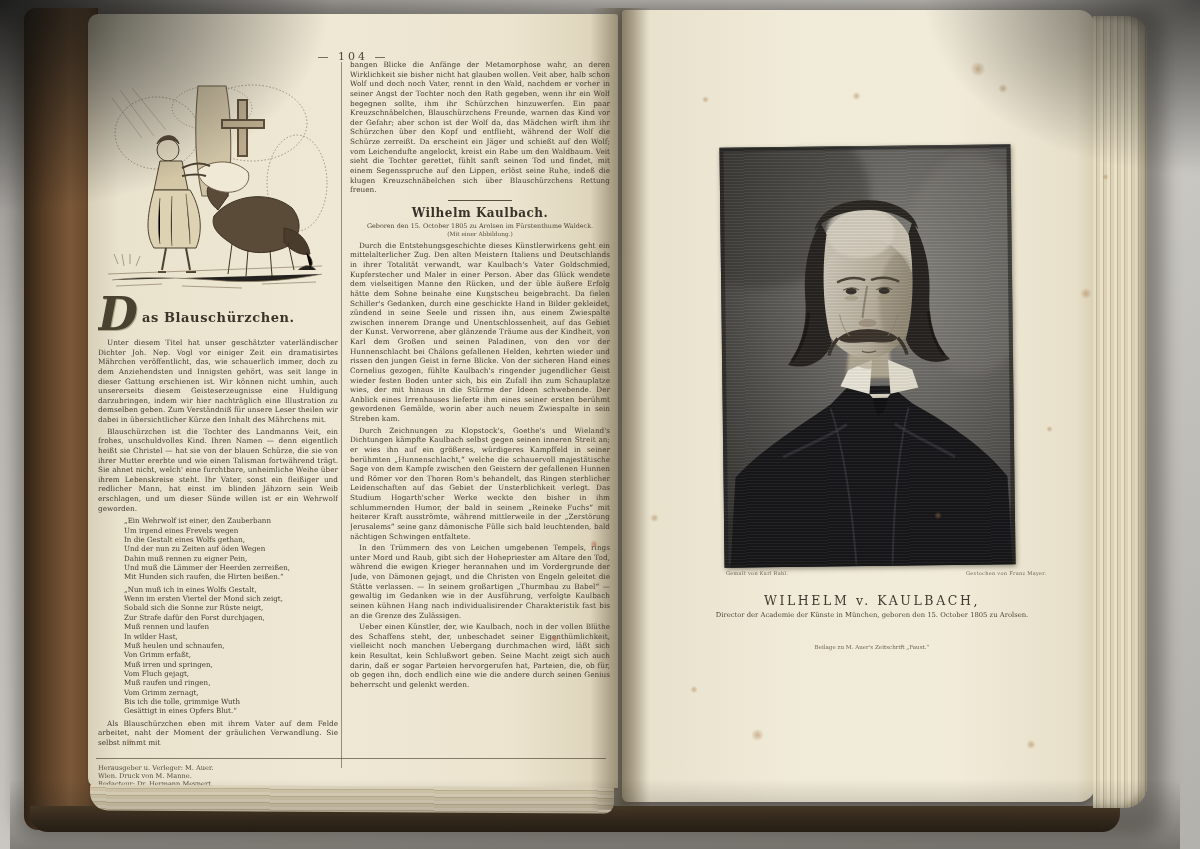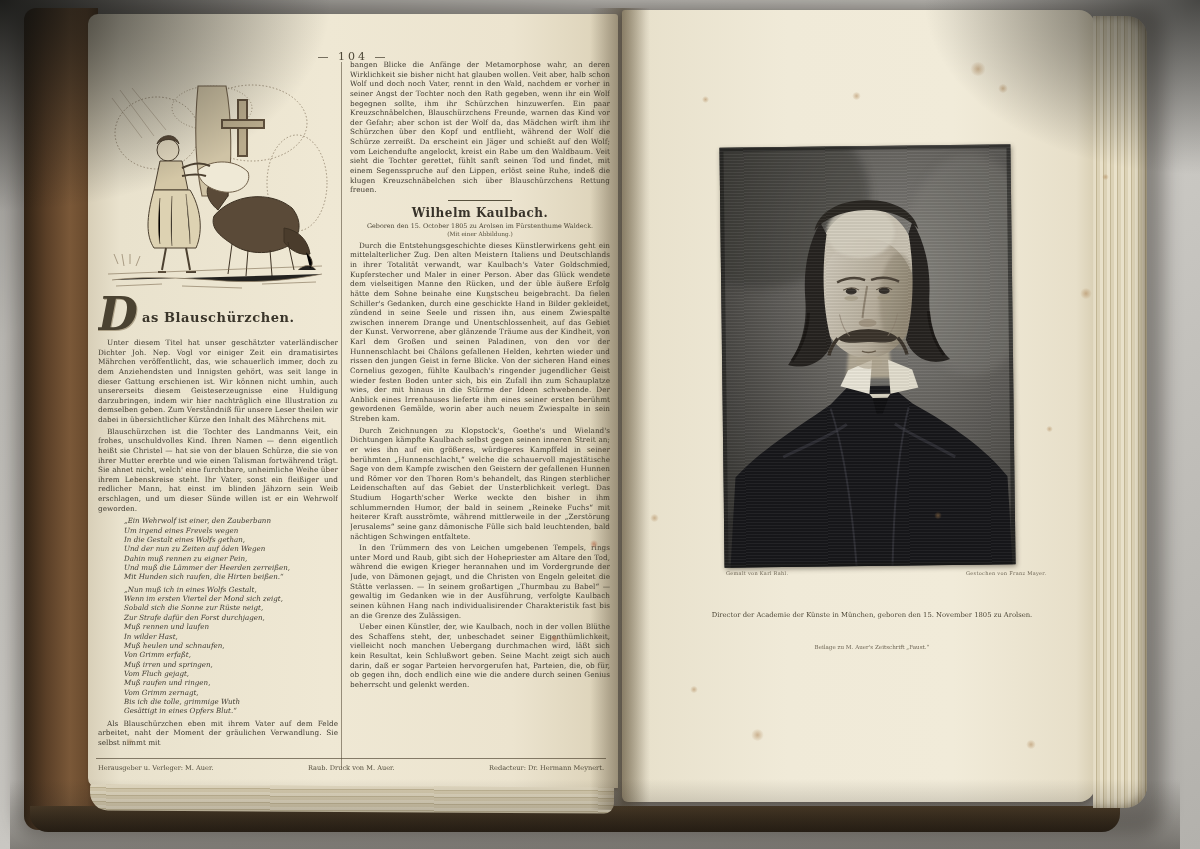--- a/index.html
+++ b/index.html
@@ -35,33 +35,33 @@
   .gutter{position:absolute;left:590px;top:8px;width:60px;height:802px;
     background:linear-gradient(90deg,rgba(70,58,38,0),rgba(70,58,38,.42) 45%,rgba(70,58,38,.5) 55%,rgba(70,58,38,0));}
   
   .pageno{position:absolute;left:0;right:0;top:36px;text-align:center;font-size:11px;
     letter-spacing:3px;color:#4c4636;}
   .col1{position:absolute;left:10px;top:52px;width:240px;height:702px;overflow:hidden;}
   .colrule{position:absolute;left:253px;top:48px;width:1px;height:706px;background:rgba(75,64,46,.55);}
   .col2{position:absolute;left:262px;top:46px;width:260px;height:706px;overflow:hidden;}
   .bt{font-size:7.3px;line-height:1.32;text-align:justify;margin:0 0 2px;}
   .bt.indent{text-indent:9px;}
-  .poem{font-size:7.1px;line-height:1.32;margin:3px 0 3px 26px;white-space:pre-line;font-style:italic;}
+  .poem{font-size:7.1px;line-height:1.32;margin:3px 0 3px 26px;white-space:pre-line;}
   .bs-title{margin:6px 0 2px;min-height:40px;}
   .dropcap{float:left;font-size:46px;line-height:36px;font-weight:bold;font-style:italic;
     color:#4a4231;margin:0 4px 0 0;text-shadow:1px 1px 0 rgba(120,104,74,.5);}
   .bs-title-text{font-size:13px;font-weight:bold;letter-spacing:.6px;color:#3a352a;
     display:inline-block;padding-top:14px;text-align:center;}
   .k-rule{width:64px;height:1px;background:#56503d;margin:5px auto 5px;}
   .k-head{text-align:center;font-size:12px;font-weight:bold;letter-spacing:.5px;color:#38332a;margin:0 0 2px;}
   .k-sub1{text-align:center;font-size:6.4px;color:#4c4636;margin:0;}
   .k-sub2{text-align:center;font-size:5.8px;color:#56503d;margin:1px 0 4px;}
   .footrule{position:absolute;left:8px;right:12px;top:744px;height:1px;background:rgba(75,64,46,.65);}
   .footer{position:absolute;left:10px;right:14px;top:750px;display:flex;justify-content:space-between;
-    font-size:6.6px;color:#514b3a;}
+    font-size:6.6px;color:#514b3a;flex-direction:column;}
   .illus-wrap{margin:12px 0 0 4px;width:226px;height:212px;}
   
   .plate{position:absolute;left:100px;top:136px;width:291px;height:420px;transform:rotate(-.7deg);
     box-shadow:1px 2px 5px rgba(40,34,22,.45);background:#3c3b39;}
   .plate-texture{position:absolute;left:100px;top:136px;width:291px;height:420px;transform:rotate(-.7deg);
     background:repeating-linear-gradient(180deg,rgba(255,255,255,.05) 0 1px,rgba(0,0,0,.05) 1px 3px);
     pointer-events:none;}
   .credit{position:absolute;top:560px;font-size:5px;color:#6d6554;letter-spacing:.3px;}
   .credit-l{left:104px;}
   .credit-r{left:344px;}
@@ -195,21 +195,21 @@
       <p class="k-sub2">(Mit einer Abbildung.)</p>
       <p class="bt indent">Durch die Entstehungsgeschichte dieses Künstlerwirkens geht ein mittelalterlicher Zug. Den alten Meistern Italiens und Deutschlands in ihrer Totalität verwandt, war Kaulbach's Vater Goldschmied, Kupferstecher und Maler in einer Person. Aber das Glück wendete dem vielseitigen Manne den Rücken, und der üble äußere Erfolg hätte dem Sohne beinahe eine Kunstscheu beigebracht. Da fielen Schiller's Gedanken, durch eine geschickte Hand in Bilder gekleidet, zündend in seine Seele und rissen ihn, aus einem Zwiespalte zwischen innerem Drange und Unentschlossenheit, auf das Gebiet der Kunst. Verworrene, aber glänzende Träume aus der Kindheit, von Karl dem Großen und seinen Paladinen, von den vor der Hunnenschlacht bei Chálons gefallenen Helden, kehrten wieder und rissen den jungen Geist in ferne Blicke. Von der sicheren Hand eines Cornelius gezogen, fühlte Kaulbach's ringender jugendlicher Geist wieder festen Boden unter sich, bis ein Zufall ihn zum Schauplatze wies, der mit hinaus in die Stürme der Ideen schwebende. Der Anblick eines Irrenhauses lieferte ihm eines seiner ersten berühmt gewordenen Gemälde, worin aber auch neuem Zwiespalte in sein Streben kam.</p>
       <p class="bt indent">Durch Zeichnungen zu Klopstock's, Goethe's und Wieland's Dichtungen kämpfte Kaulbach selbst gegen seinen inneren Streit an; er wies ihn auf ein größeres, würdigeres Kampffeld in seiner berühmten „Hunnenschlacht,“ welche die schauervoll majestätische Sage von dem Kampfe zwischen den Geistern der gefallenen Hunnen und Römer vor den Thoren Rom's behandelt, das Ringen sterblicher Leidenschaften auf das Gebiet der Unsterblichkeit verlegt. Das Studium Hogarth'scher Werke weckte den bisher in ihm schlummernden Humor, der bald in seinem „Reineke Fuchs“ mit heiterer Kraft ausströmte, während mittlerweile in der „Zerstörung Jerusalems“ seine ganz dämonische Fülle sich bald leuchtenden, bald nächtigen Schwingen entfaltete.</p>
       <p class="bt indent">In den Trümmern des von Leichen umgebenen Tempels, rings unter Mord und Raub, gibt sich der Hohepriester am Altare den Tod, während die ewigen Krieger herannahen und im Vordergrunde der Jude, von Dämonen gejagt, und die Christen von Engeln geleitet die Stätte verlassen. — In seinem großartigen „Thurmbau zu Babel“ — gewaltig im Gedanken wie in der Ausführung, verfolgte Kaulbach seinen kühnen Hang nach individualisirender Charakteristik fast bis an die Grenze des Zulässigen.</p>
       <p class="bt indent">Ueber einen Künstler, der, wie Kaulbach, noch in der vollen Blüthe des Schaffens steht, der, unbeschadet seiner Eigenthümlichkeit, vielleicht noch manchen Uebergang durchmachen wird, läßt sich kein Resultat, kein Schlußwort geben. Seine Macht zeigt sich auch darin, daß er sogar Parteien hervorgerufen hat, Parteien, die, ob für, ob gegen ihn, doch endlich eine wie die andere durch seinen Genius beherrscht und gelenkt werden.</p>
     </div>
 
     <div class="footrule"></div>
     <div class="footer">
       <span>Herausgeber u. Verleger: M. Auer.</span>
-      <span>Raub. Druck von M. Auer.</span>
+      <span>Wien. Druck von M. Manne.</span>
       <span>Redacteur: Dr. Hermann Meynert.</span>
     </div>
   </div>
   <div class="deckle-left"></div>
 
   <div class="page-right">
 
     <div class="plate">
       <svg viewBox="0 0 291 420" width="291" height="420">
         <defs>
@@ -274,21 +274,22 @@
 
         <path d="M118,168 C120,178 124,186 128,190 M176,168 C174,178 170,186 166,190" stroke="#8d8270" stroke-width="1" fill="none" opacity="0.7"></path>
         <rect x="2" y="2" width="287" height="416" fill="none" stroke="#1a1a18" stroke-width="4" opacity="0.55"></rect>
       </svg>
     </div>
     <div class="plate-texture"></div>
 
     <div class="credit credit-l">Gemalt von Karl Rahl.</div>
     <div class="credit credit-r">Gestochen von Franz Mayer.</div>
 
-    <div class="cap-sub">Director der Academie der Künste in München, geboren den 15. November 1805 zu Arolsen.</div>
+    <div class="cap-title">WILHELM v. KAULBACH,</div>
+    <div class="cap-sub">Director der Academie der Künste in München, geboren den 15. October 1805 zu Arolsen.</div>
     <div class="cap-note">Beilage zu M. Auer's Zeitschrift „Faust.“</div>
   </div>
   <div class="deckle-right"></div>
   <div class="gutter"></div>
 
   <div class="fox fox-b f1"></div>
   <div class="fox fox-b f2"></div>
   <div class="fox fox-b f3"></div>
   <div class="fox fox-b f4"></div>
   <div class="fox fox-b f5"></div>

